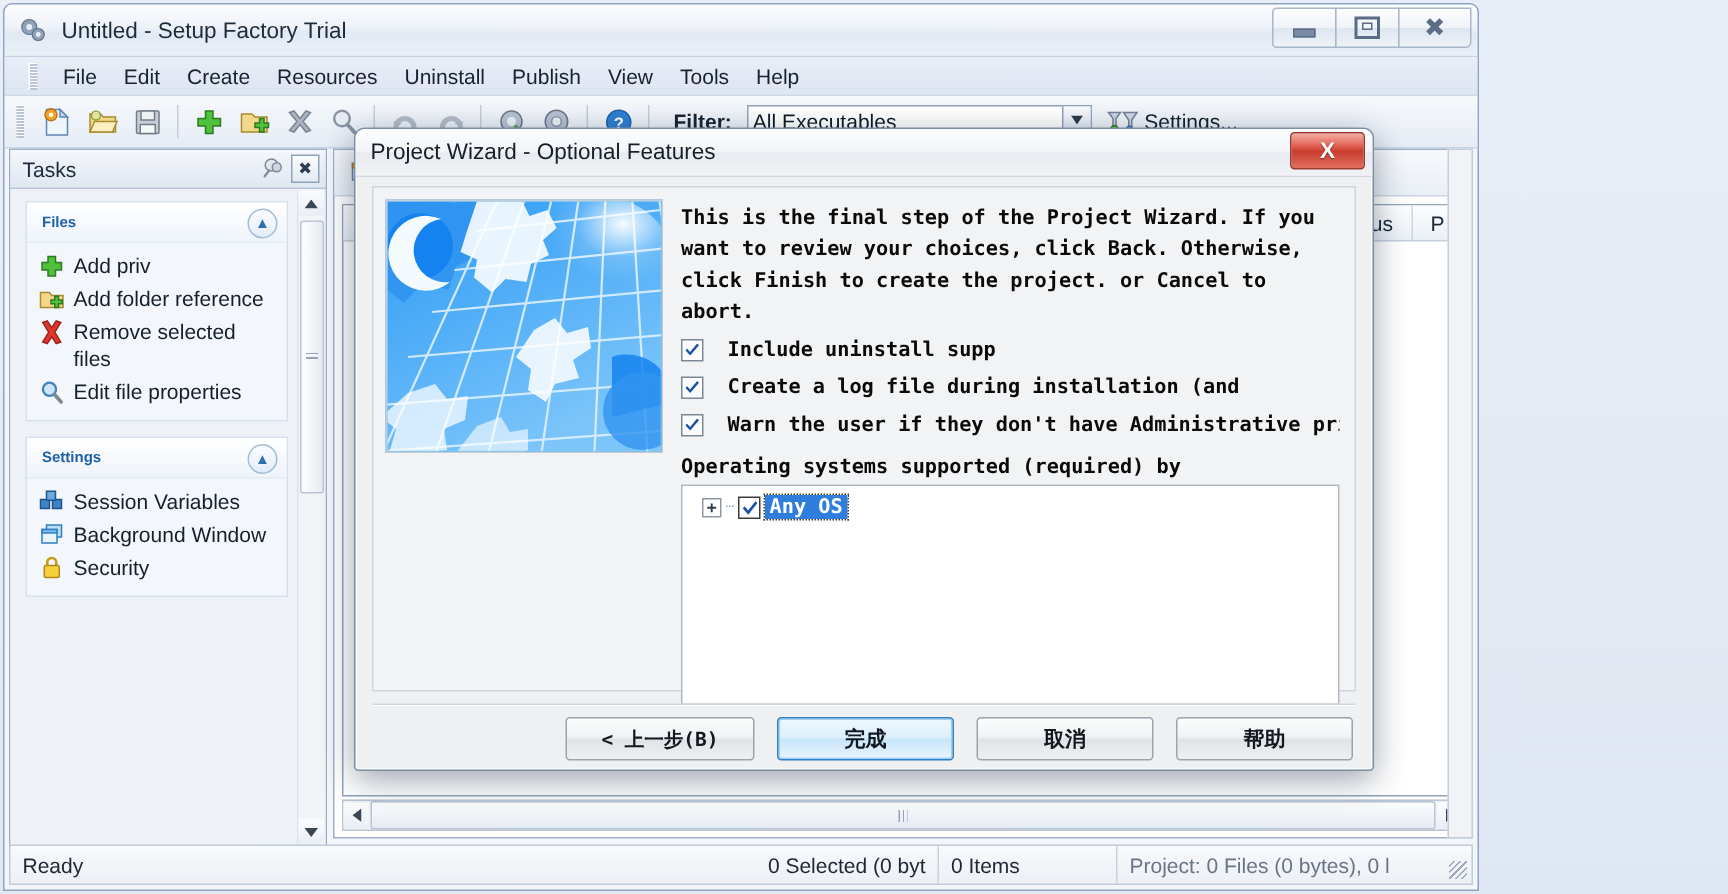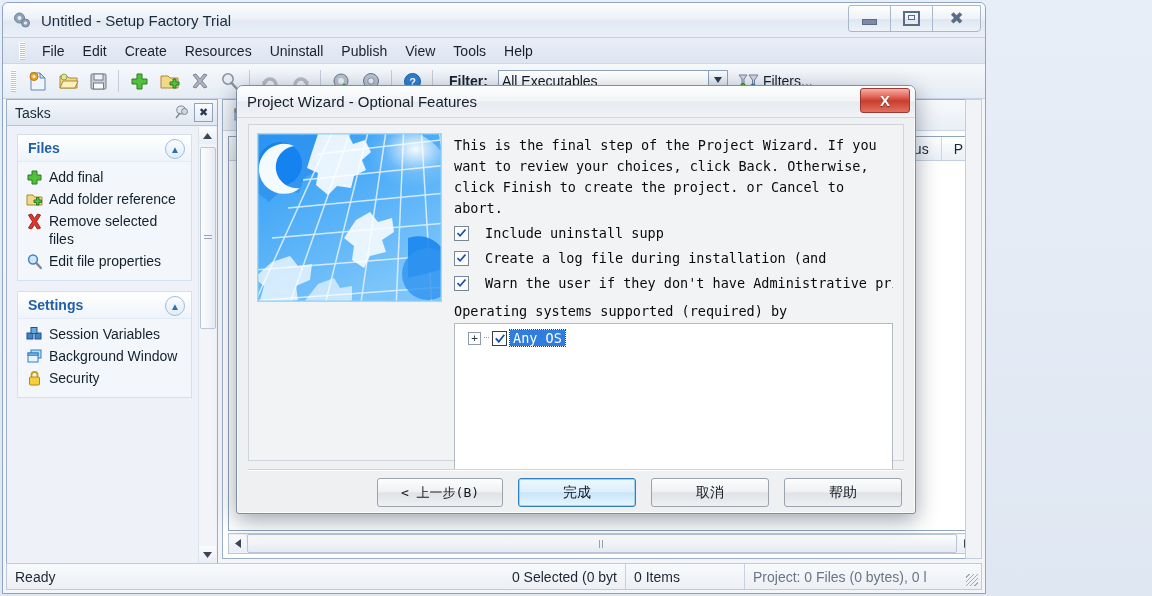--- a/index.html
+++ b/index.html
@@ -116,21 +116,21 @@
   .sb-thumb i { display:block; width:8px;height:6px;
      background:repeating-linear-gradient(180deg,#93a3b7 0 1px,transparent 1px 3px);}
   .task-group {
     margin:8px 25px 10px 10px; background:#f3f7fc; border:1px solid #d4e0ee;
   }
   .task-group-hdr {
     height:26px; display:flex;align-items:center;position:relative;
     background:linear-gradient(180deg,#ffffff 0%,#eef4fb 100%);
     border-bottom:1px solid #e3ecf5; padding-left:10px;
   }
-  .task-group-hdr span { font-size:14px;font-weight:bold;color:#2060a8;}
+  .task-group-hdr span { font-size:10px;font-weight:bold;color:#2060a8;}
   .chev {
     position:absolute; right:6px; top:4px; width:18px;height:18px;border-radius:50%;
     border:1px solid #9fbcd8; background:linear-gradient(180deg,#fcfdff,#e2ecf7);
     display:flex;align-items:center;justify-content:center;font-size:10px;color:#2e6fae;
   }
   .task-items { padding:4px 6px 8px 8px; }
   .task-item { display:flex; align-items:flex-start; gap:6px; padding:2px 0; cursor:default;}
   .task-item .tlabel { font-size:14px;color:#13202c; line-height:18px; }
   .task-ico { width:17px;height:17px;flex:none;margin-top:1px;}
 
@@ -191,21 +191,21 @@
   }
   .dlg-title { margin-left:10px; font-size:15px; color:#16202b;}
   .dlg-close {
     position:absolute; right:5px; top:2px; width:48px;height:23px;
     border:1px solid #9a3a33; border-radius:3px;
     background:linear-gradient(180deg,#f2b0a6 0%,#e4685a 32%,#c93d2d 52%,#e3705f 100%);
     display:flex;align-items:center;justify-content:center;
     color:#fff; font-size:15px; font-weight:bold;
     text-shadow:0 1px 1px rgba(0,0,0,.45);
   }
-  .dlg-body { position:absolute; left:0; right:0; top:31px; bottom:0; }
+  .dlg-body { position:absolute; left:0; right:0; top:31px; bottom:0;font-weight:bold; }
   .dlg-panel {
     position:absolute; left:11px; right:11px; top:7px; height:337px;
     background:#f2f3f5; border:1px solid #cfd4da; box-sizing:border-box;
   }
   .dlg-img {
     position:absolute; left:8px; top:8px; width:183px; height:167px;
     border:1px solid #c7ccd3; overflow:hidden; background:#3e9ff5;
   }
   .dlg-content { position:absolute; left:205px; top:10px; right:10px; }
   .mono { font-family:"DejaVu Sans Mono", monospace; font-size:13.5px; color:#0a0a0a; }
@@ -400,21 +400,21 @@
       </div>
       <div class="filters-btn">
         <span>
           <svg width="22" height="17" viewBox="0 0 22 17">
             <path d="M1 2h8l-3 4v6l-2-1V6z" fill="#cfd8e4" stroke="#74819a"></path>
             <circle cx="5" cy="13" r="2.4" fill="#4fc13a" stroke="#2e7a22"></circle>
             <path d="M11 2h9l-3.5 5v7l-2-1V7z" fill="#cfd8e4" stroke="#74819a"></path>
             <circle cx="15" cy="13.5" r="2.4" fill="#5c9ad8" stroke="#2e6aa5"></circle>
           </svg>
         </span>
-        <span>Filters...</span>
+        <span>Settings...</span>
       </div>
     </div>
 
     <div class="tasks-panel">
       <div class="tasks-header">
         <div class="tasks-title">Tasks</div>
         <div class="tasks-header-icons">
           <div class="hdr-icon-plain">
             <svg width="16" height="15" viewBox="0 0 16 15">
               <ellipse cx="7" cy="5" rx="4.2" ry="4" fill="#e3e8ef" stroke="#7d8897"></ellipse>
@@ -433,21 +433,21 @@
             <span>Files</span>
             <div class="chev">▲</div>
           </div>
           <div class="task-items">
             <div class="task-item">
               <span class="task-ico">
                 <svg width="17" height="17" viewBox="0 0 17 17">
                     <path d="M6 2h5v4h4v5h-4v4H6v-4H2V6h4z" fill="#4fc13a" stroke="#2e7a22"></path>
                   </svg>
               </span>
-              <span class="tlabel">Add final</span>
+              <span class="tlabel">Add priv</span>
             </div>
             <div class="task-item">
               <span class="task-ico">
                 <svg width="17" height="17" viewBox="0 0 17 17">
                   <path d="M1 4h6l1.5 2H16v8H1z" fill="#f2d98a" stroke="#a98b32"></path>
                   <path d="M8 9h2.5V6.5H13V9h2.5v2.5H13V14h-2.5v-2.5H8z" fill="#4fc13a" stroke="#2e7a22"></path>
                 </svg>
               </span>
               <span class="tlabel">Add folder reference</span>
             </div>

